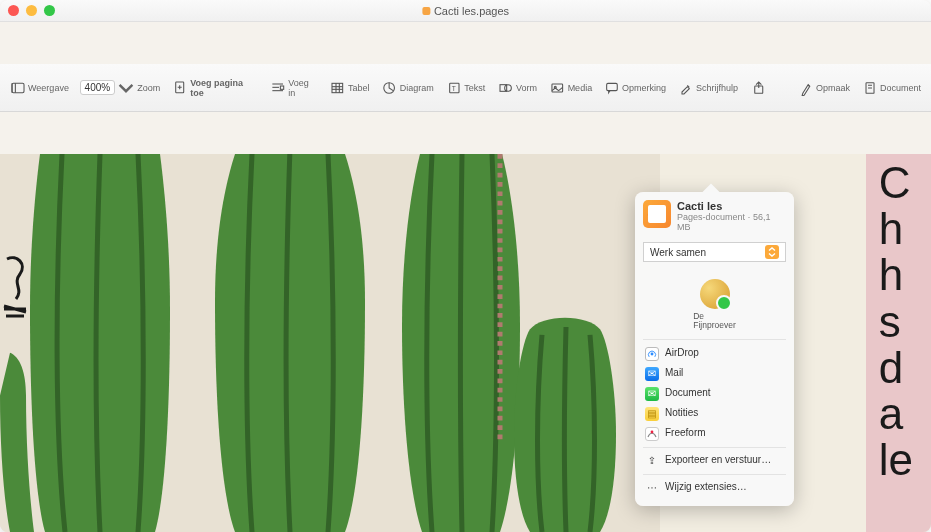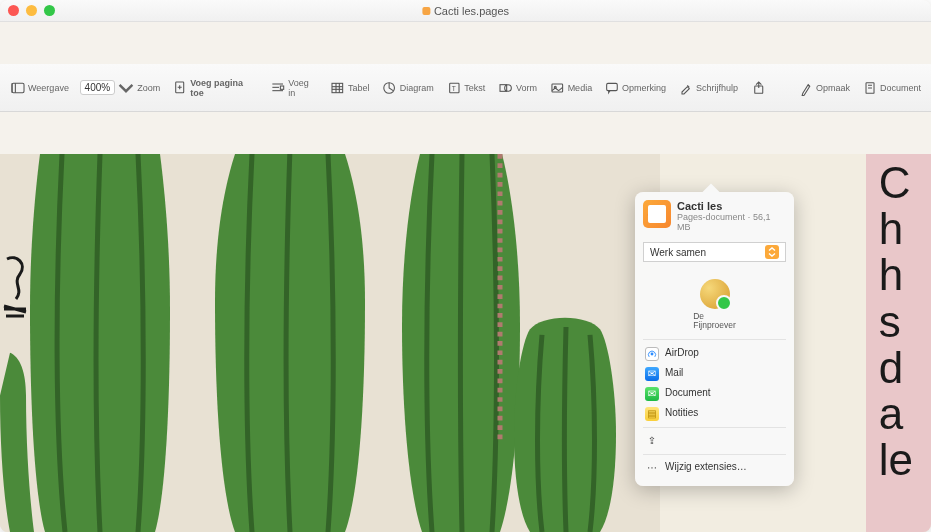--- a/index.html
+++ b/index.html
@@ -279,23 +279,33 @@
           <span>Mail</span>
         </div>
         <div class="mitem">
           <span class="micon berichten">✉︎</span>
           <span>Document</span>
         </div>
         <div class="mitem">
           <span class="micon notities" style="color:#b28400;">▤</span>
           <span>Notities</span>
         </div>
+        <div class="mitem">
+          <span class="micon freeform">
+              <svg width="10" height="10" viewBox="0 0 10 10">
+                <path d="M1 8c2-5 6-5 8 0" fill="none" stroke="#888" stroke-width="1.2"></path>
+                <circle cx="5" cy="3" r="1.4" fill="#e24"></circle>
+              </svg>
+            </span>
+          <span>Freeform</span>
+        </div>
         <div class="sep"></div>
         <div class="mitem">
           <span class="micon export" style="background:none;">⇪</span>
+          <span>Exporteer en verstuur…</span>
         </div>
         <div class="sep"></div>
         <div class="mitem">
           <span class="micon ext" style="background:none;">⋯</span>
           <span>Wijzig extensies…</span>
         </div>
       </div>
     </div>
 
   </div>

